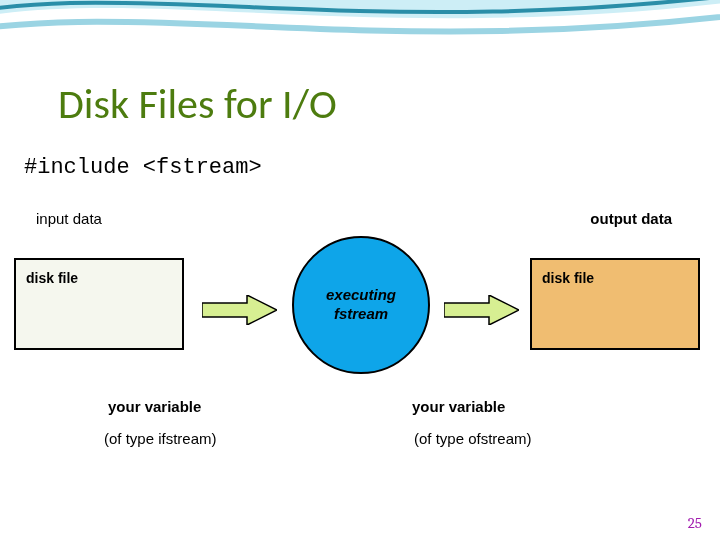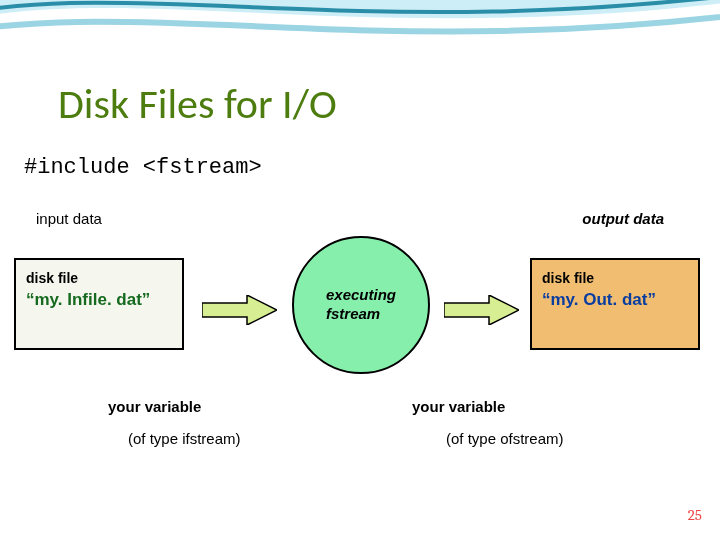--- a/index.html
+++ b/index.html
@@ -38,24 +38,23 @@
   .label-input-data {
     position: absolute;
     top: 210px;
     left: 36px;
     font-size: 15px;
     font-weight: normal;
   }
   .label-output-data {
     position: absolute;
     top: 210px;
-    right: 56px;
+    right: 48px;
     font-size: 15px;
     font-weight: bold;
-    font-style: italic;
   }
   
   .file-box {
     position: absolute;
     top: 258px;
     width: 170px;
     height: 92px;
     border: 2px solid #000;
     padding: 10px 10px 18px 10px;
   }
@@ -86,25 +85,25 @@
     top: 236px;
     left: 292px;
     width: 138px;
     height: 138px;
   }
   .proc-wrap .ellipse {
     width: 100%;
     height: 100%;
     border: 2px solid #000;
     border-radius: 50%;
-    background: #86efac;
+    background: #0ea5e9;
     display: flex;
     align-items: center;
     justify-content: center;
-    text-align: left;
+    text-align: center;
   }
   .ellipse .txt {
     font-size: 15px;
     font-weight: bold;
     font-style: italic;
     line-height: 1.25;
   }
 
   
   .arrow {
@@ -117,51 +116,50 @@
   .arrow.right { left: 444px; }
 
   
   .cap {
     position: absolute;
     font-family: Arial, Helvetica, sans-serif;
     text-align: center;
   }
   .cap.var1 { top: 398px; left: 108px; font-size: 15px; font-weight: bold; }
   .cap.var2 { top: 398px; left: 412px; font-size: 15px; font-weight: bold; }
-  .cap.type1 { top: 430px; left: 128px; font-size: 15px; }
-  .cap.type2 { top: 430px; left: 414px; font-size: 15px; margin-left: 32px; }
+  .cap.type1 { top: 430px; left: 104px; font-size: 15px; }
+  .cap.type2 { top: 430px; left: 414px; font-size: 15px; }
 
   .page-num {
     position: absolute;
-    bottom: 16px;
+    bottom: 8px;
     right: 18px;
     font-family: Cambria, Georgia, serif;
     font-size: 15px;
-    color: #ef4444;
+    color: #a21caf;
   }
 </style>
 </head>
 <body>
 
 <svg class="swoosh" viewBox="0 0 900 120" preserveAspectRatio="none">
   <path d="M0,70 C200,10 450,100 900,30 L900,0 L0,0 Z" fill="#cdeef6"></path>
   <path d="M0,62 C210,8 440,92 900,24" fill="none" stroke="#2a8ea8" stroke-width="4"></path>
   <path d="M0,78 C230,30 460,110 900,44" fill="none" stroke="#9bd4e3" stroke-width="6"></path>
 </svg>
 
 <div class="title">Disk Files for I/O</div>
 
 <div class="include">#include &lt;fstream&gt;</div>
 
 <div class="label-input-data">input data</div>
 <div class="label-output-data">output data</div>
 
 <div class="file-box left">
   <div class="k">disk file</div>
-  <div class="fn">“my. Infile. dat”</div>
 </div>
 
 <svg class="arrow left" viewBox="0 0 75 30">
   <polygon points="0,8 45,8 45,0 75,15 45,30 45,22 0,22" fill="#d7ef92" stroke="#000" stroke-width="1.5"></polygon>
 </svg>
 
 <div class="proc-wrap">
   <div class="ellipse">
     <div class="txt">
       <span>executing</span><br>
@@ -169,21 +167,20 @@
     </div>
   </div>
 </div>
 
 <svg class="arrow right" viewBox="0 0 75 30">
   <polygon points="0,8 45,8 45,0 75,15 45,30 45,22 0,22" fill="#d7ef92" stroke="#000" stroke-width="1.5"></polygon>
 </svg>
 
 <div class="file-box right">
   <div class="k">disk file</div>
-  <div class="fn">“my. Out. dat”</div>
 </div>
 
 <div class="cap var1">your variable</div>
 <div class="cap var2">your variable</div>
 <div class="cap type1">(of type ifstream)</div>
 <div class="cap type2">(of type ofstream)</div>
 
 <div class="page-num">25</div>
 
 </body></html>

